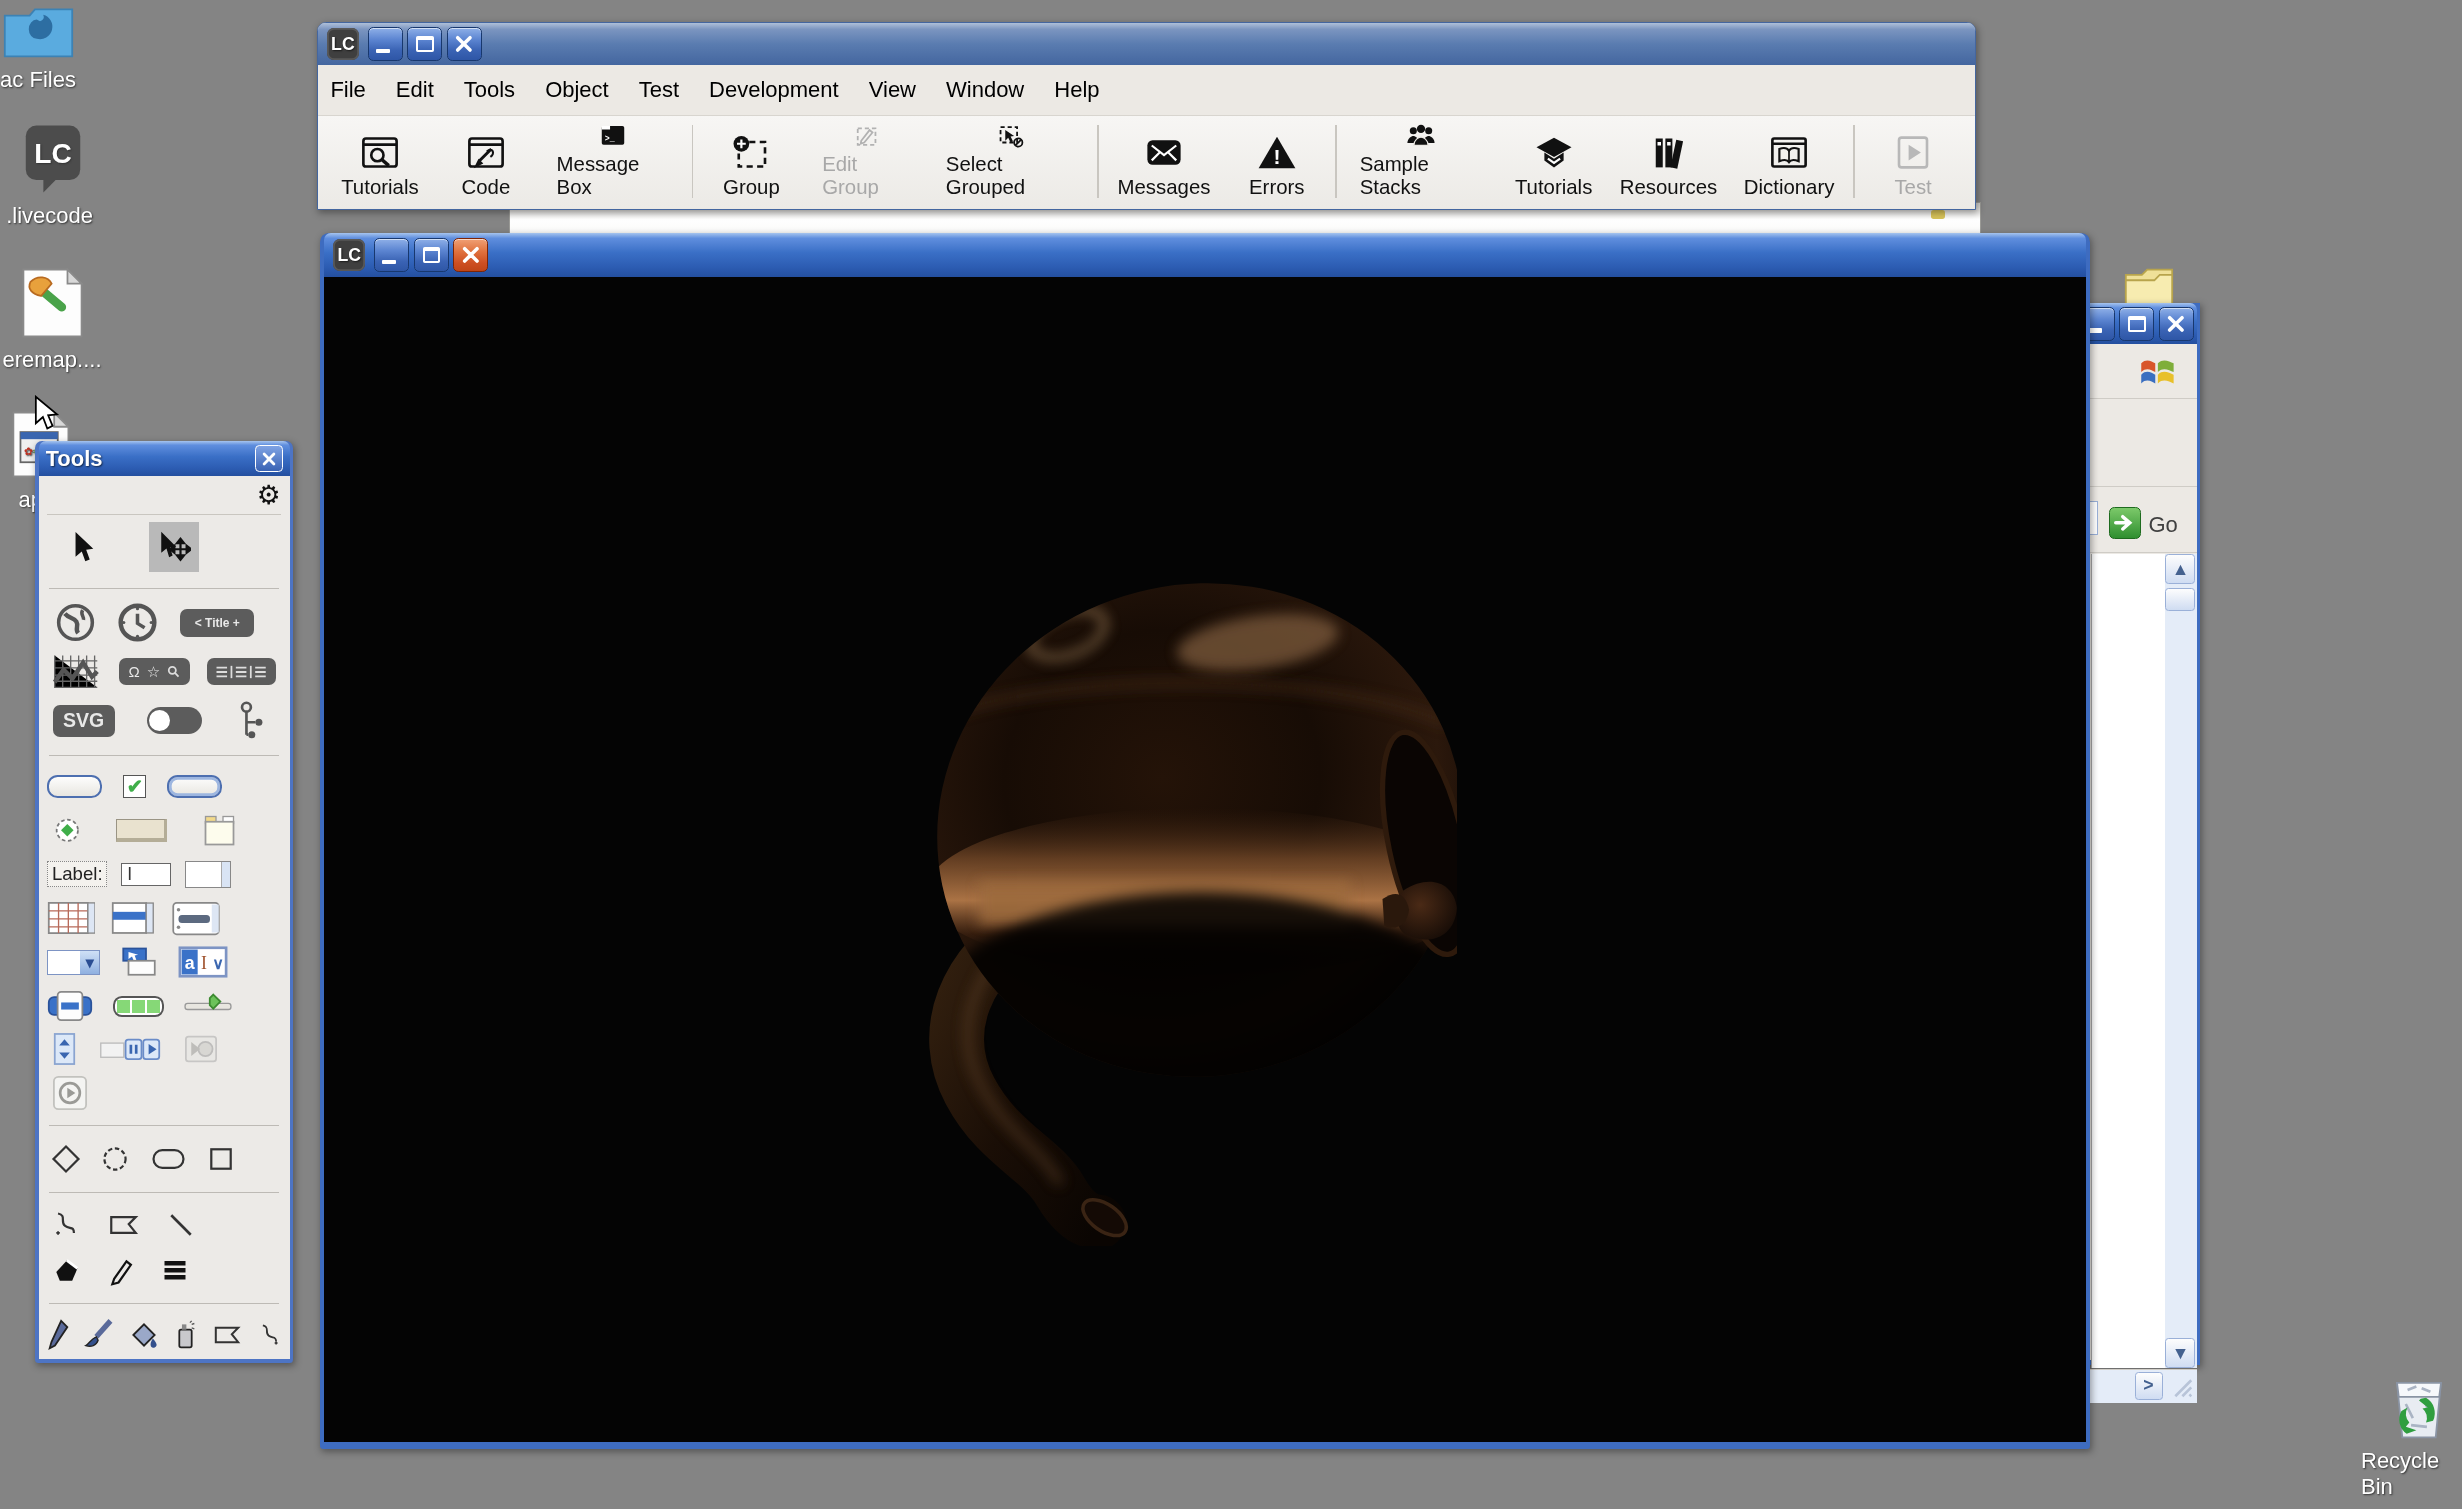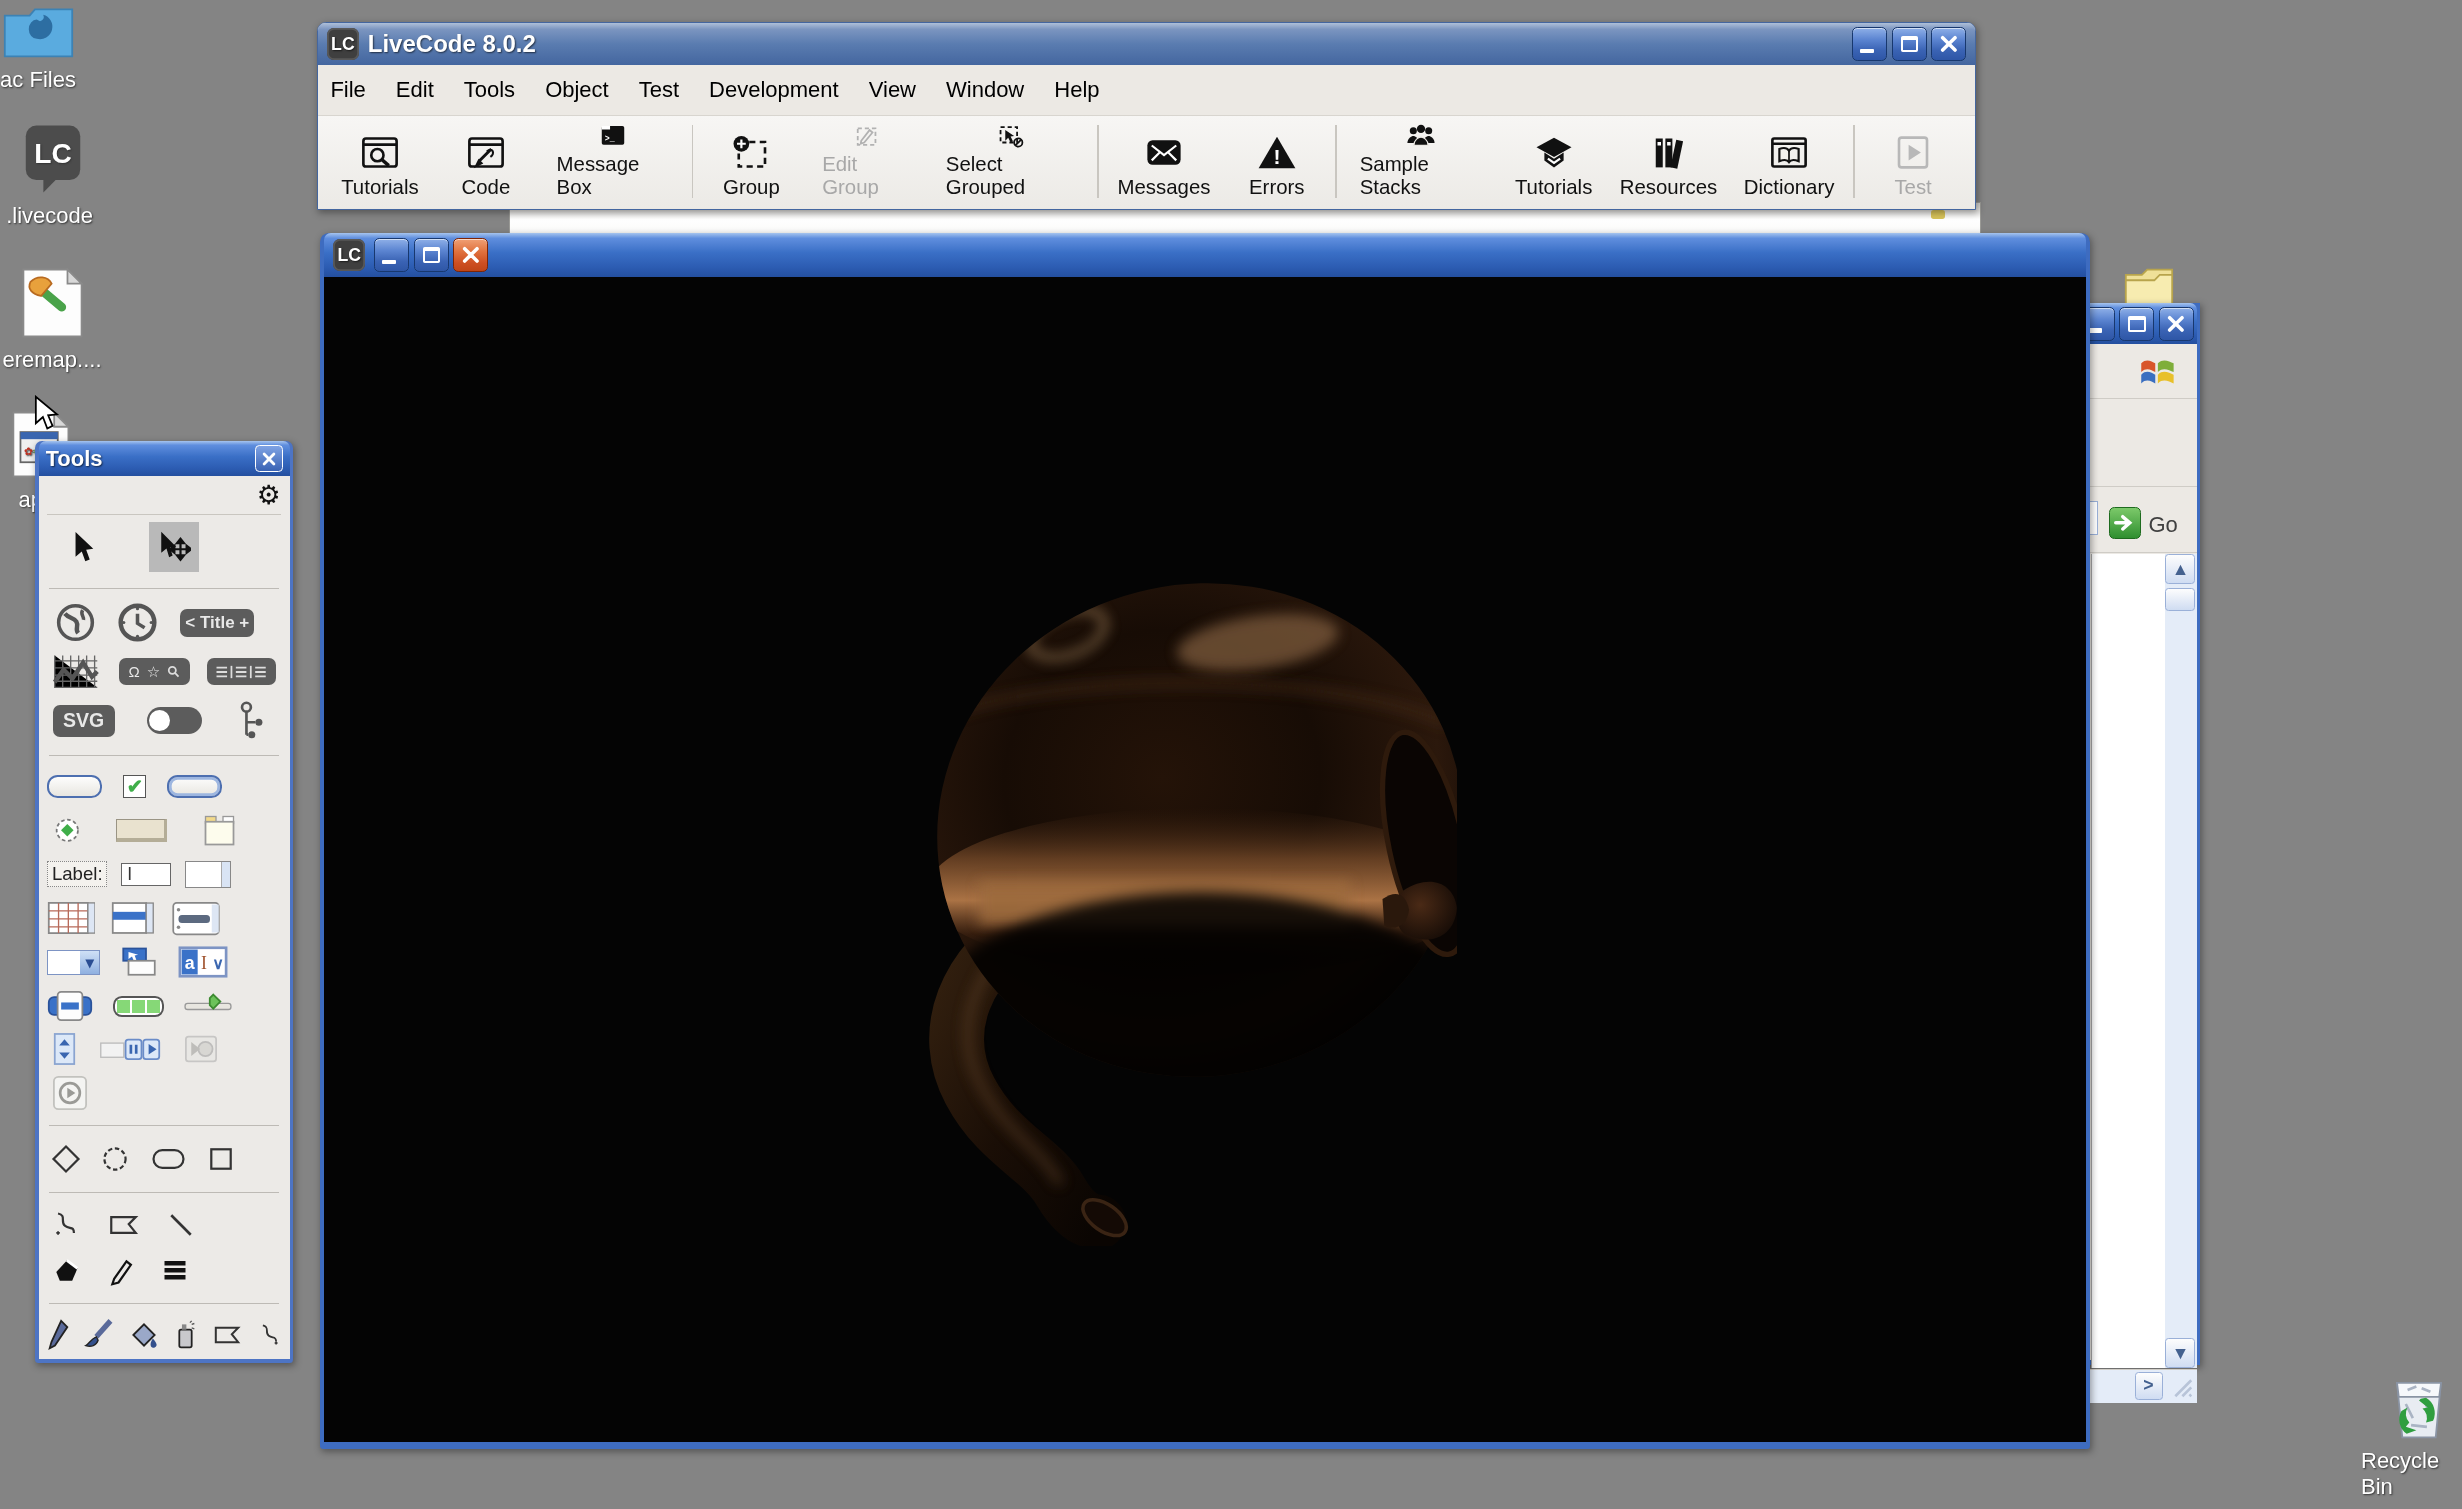--- a/index.html
+++ b/index.html
@@ -156,21 +156,20 @@
     <span>Recycle Bin</span>
   </div>
 
   <div class="strip" style="z-index:2;">
     <div class="dot"></div>
   </div>
 
   <div class="win" style="left:317px;top:22px;width:1659px;height:188px;z-index:4;background:#ece9e4;border:1.8px solid #44669f;">
     <div class="titlebar tb-inactive">
       <span class="lc-badge">LC</span>
-      <span class="tb-title">LiveCode 8.0.2</span>
       <span class="tb-btns">
         <span class="tb-btn">
             <i class="glyph-min"></i>
           </span>
         <span class="tb-btn">
             <i class="glyph-max"></i>
           </span>
         <span class="tb-btn">
             <span class="glyph-x">
           <svg width="17.7" height="17.7" viewBox="0 0 20 20">
@@ -485,21 +484,21 @@
             <circle cx="22" cy="22" r="19" fill="none" stroke="#555" stroke-width="5"></circle>
             <path d="M22 12 L22 23 L30 28" stroke="#555" stroke-width="4" fill="none"></path>
             <g fill="#555">
                 <circle cx="22" cy="6.5" r="1.8"></circle>
                 <circle cx="22" cy="37.5" r="1.8"></circle>
                 <circle cx="6.5" cy="22" r="1.8"></circle>
                 <circle cx="37.5" cy="22" r="1.8"></circle>
               </g>
           </svg>
         </span>
-        <span class="ptool seg" style="width:74px;height:28px;font-size:17px;font-weight:bold;">
+        <span class="ptool seg" style="width:74px;height:28px;font-size:12px;font-weight:bold;">
           <span>&lt; Title +</span>
         </span>
       </div>
 
       <div class="pal-row" style="height:48px;gap:17.7px;padding-left:3.5px;">
         <span class="ptool">
           <svg width="50" height="39" viewBox="0 0 56 44">
             <path d="M4 4 V40 H52 M4 10 H52 M4 18 H52 M4 26 H52 M4 33 H52 M13 4 V40 M22 4 V40 M31 4 V40 M40 4 V40 M49 4 V40" stroke="#666" stroke-width="1.5"></path>
             <path d="M4 34 L14 20 L24 30 L36 12 L46 28 L52 22" stroke="#555" stroke-width="5" fill="none"></path>
           </svg>

